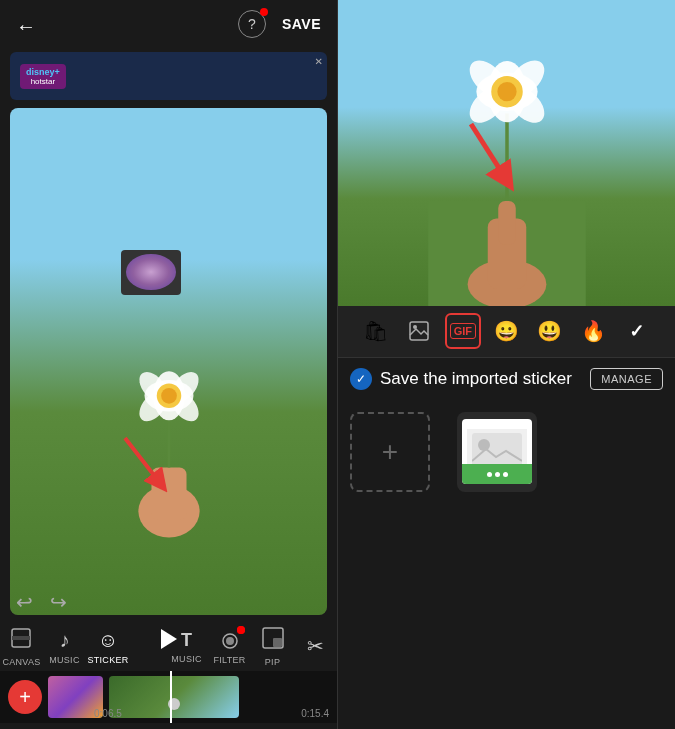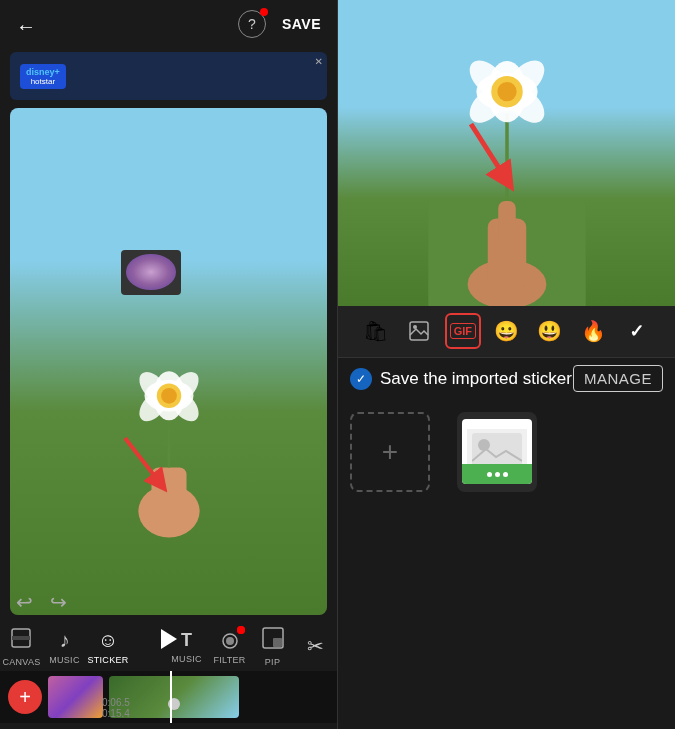--- a/index.html
+++ b/index.html
@@ -89,21 +89,21 @@
     .ad-banner-close {
       position: absolute;
       top: 4px;
       right: 4px;
       color: #aaa;
       font-size: 10px;
       cursor: pointer;
     }
 
     .disney-logo {
-      background: #1d4ed8;
+      background: #701a75;
       border-radius: 4px;
       padding: 3px 6px;
       display: flex;
       flex-direction: column;
       align-items: center;
     }
 
     .disney-plus {
       color: #4fc3f7;
       font-size: 9px;
@@ -321,25 +321,24 @@
       left: 170px;
       top: 0;
       bottom: 0;
       width: 2px;
       background: white;
     }
 
     .timeline-times {
       position: absolute;
       bottom: 4px;
-      left: 102px;
+      left: 94px;
       right: 8px;
       display: flex;
       justify-content: space-between;
-      flex-direction: column;
     }
 
     .timeline-time {
       font-size: 10px;
       color: #888;
     }
 
     
     .right-panel {
       width: 338px;
@@ -423,21 +422,21 @@
     }
 
     .save-sticker-text {
       color: white;
       font-size: 17px;
     }
 
     .manage-btn {
       border: 1px solid #ccc;
       color: #ccc;
-      font-size: 15px;
+      font-size: 11px;
       padding: 4px 10px;
       border-radius: 4px;
       cursor: pointer;
       letter-spacing: 0.5px;
     }
 
     
     .sticker-grid {
       flex: 1;
       background: #1a1a1a;

